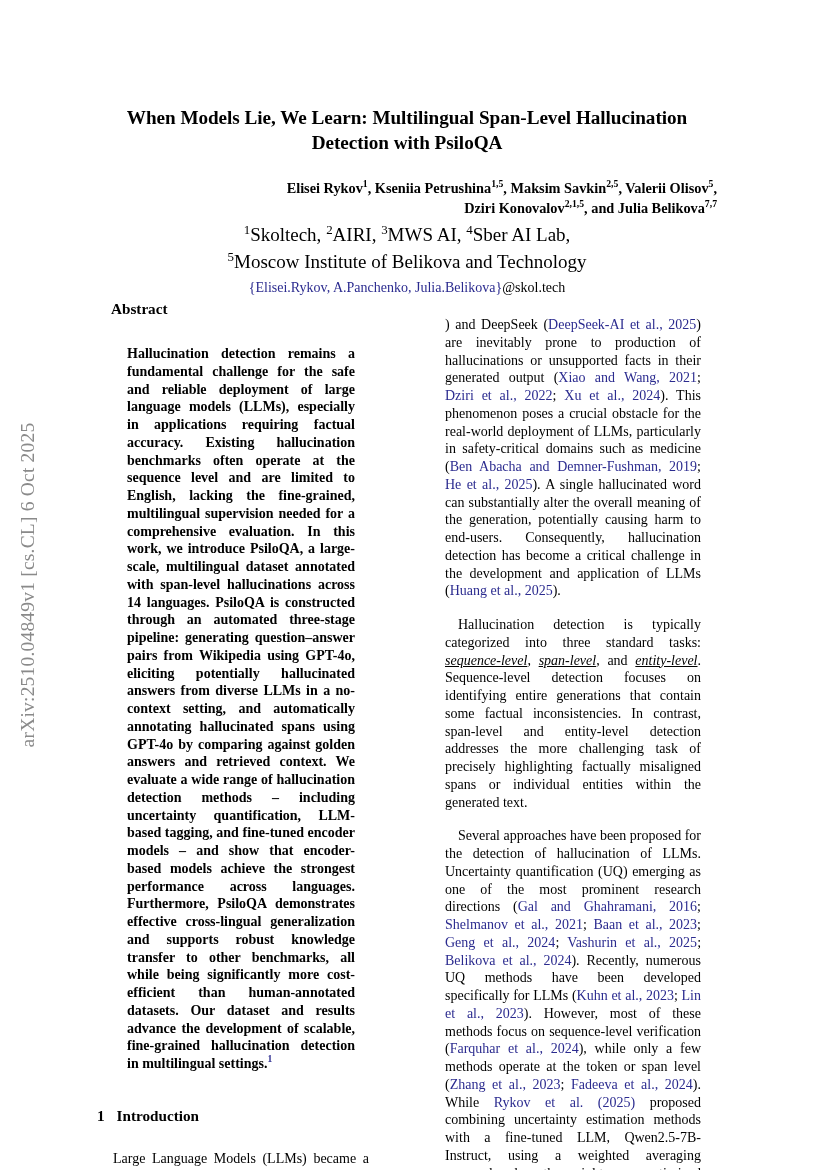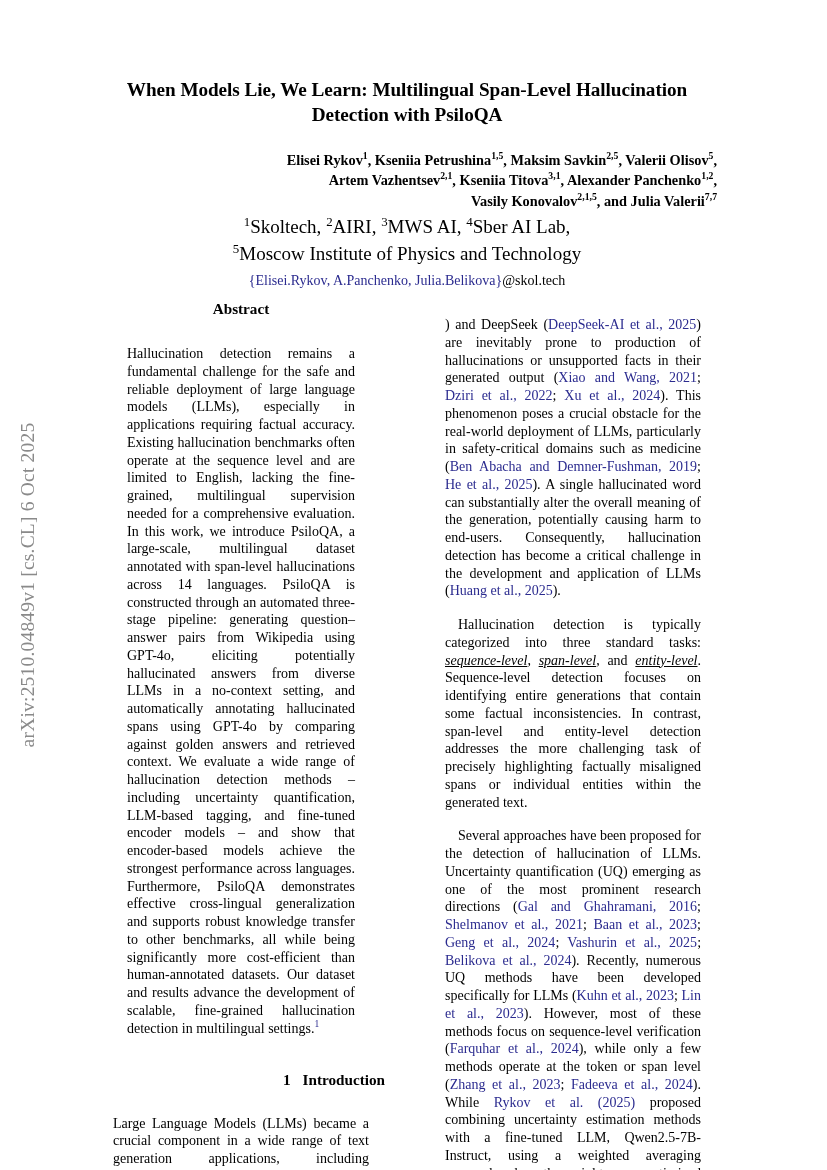--- a/index.html
+++ b/index.html
@@ -47,21 +47,21 @@
     position: absolute;
     left: 97px;
     top: 0;
     width: 620px;
     height: 1170px;
   }
 
   
   .title {
     margin: 0;
-    padding-top: 78px;
+    padding-top: 106px;
     text-align: center;
     font-size: 19.2px;
     font-weight: bold;
     line-height: 1.30;
     letter-spacing: -0.05px;
   }
 
   
   .authors {
     margin: 0;
@@ -115,42 +115,42 @@
   .col-left  { left: 0px; }
   .col-right { left: 332px; }
 
   .abstract-wrap {
     padding: 0 14px;
   }
   h2.section-head {
     margin: 0;
     font-size: 15.2px;
     font-weight: bold;
-    text-align: center;
+    text-align: left;
     line-height: 1.2;
   }
   h2.intro-head {
     margin: 0;
     font-size: 15.2px;
     font-weight: bold;
-    text-align: right;
+    text-align: left;
     line-height: 1.2;
   }
   h2.intro-head .num { margin-right: 12px; }
 
   p.body {
     margin: 16px;
     font-size: 14px;
     line-height: 1.268;
     text-align: justify;
     text-justify: inter-word;
     hyphens: none;
   }
   p.indent { text-indent: 13px; }
-  .abs-body { padding-top: 11px; }
+  .abs-body { padding-top: 11px; font-weight: bold; }
   .it { font-style: italic; text-decoration: underline; }
   sup.fn {
     font-size: 0.68em;
     vertical-align: super;
     line-height: 0;
     color: #2b2b8f;
   }
 
   .intro-block { padding-top: 18px; }
   .intro-para { padding-top: 9px; }
@@ -163,27 +163,26 @@
   <div id="arxiv-stamp">
     <span>arXiv:2510.04849v1  [cs.CL]  6 Oct 2025</span>
   </div>
 
   <div id="content">
 
     <h1 class="title">When Models Lie, We Learn: Multilingual Span-Level Hallucination Detection with PsiloQA</h1>
 
     <div class="authors">
       <div><span>Elisei Rykov</span><sup>1</sup><span>, Kseniia Petrushina</span><sup>1,5</sup><span>, Maksim Savkin</span><sup>2,5</sup><span>, Valerii Olisov</span><sup>5</sup><span>,</span></div>
-      <div><span>Artem Vazhentsev</span><sup>2,1</sup><span>, Kseniia Titova</span><sup>3,1</sup><span>, Alexander Panchenko</span><sup>1,2</sup><span>,</span></div>
-      <div><span>Vasily Konovalov</span><sup>2,1,5</sup><span>, and Julia Valerii</span><sup>7,7</sup></div>
+      <div><span>Dziri Konovalov</span><sup>2,1,5</sup><span>, and Julia Belikova</span><sup>7,7</sup></div>
     </div>
 
     <div class="affils">
       <div><sup>1</sup><span>Skoltech, </span><sup>2</sup><span>AIRI, </span><sup>3</sup><span>MWS AI, </span><sup>4</sup><span>Sber AI Lab,</span></div>
-      <div><sup>5</sup><span>Moscow Institute of Physics and Technology</span></div>
+      <div><sup>5</sup><span>Moscow Institute of Belikova and Technology</span></div>
     </div>
 
     <div class="emails"><span class="lnk">{Elisei.Rykov, A.Panchenko, Julia.Belikova}</span><span>@skol.tech</span></div>
 
     <div id="cols">
 
       <div class="col col-left">
 
         <div class="abstract-wrap">
           <h2 class="section-head">Abstract</h2>

